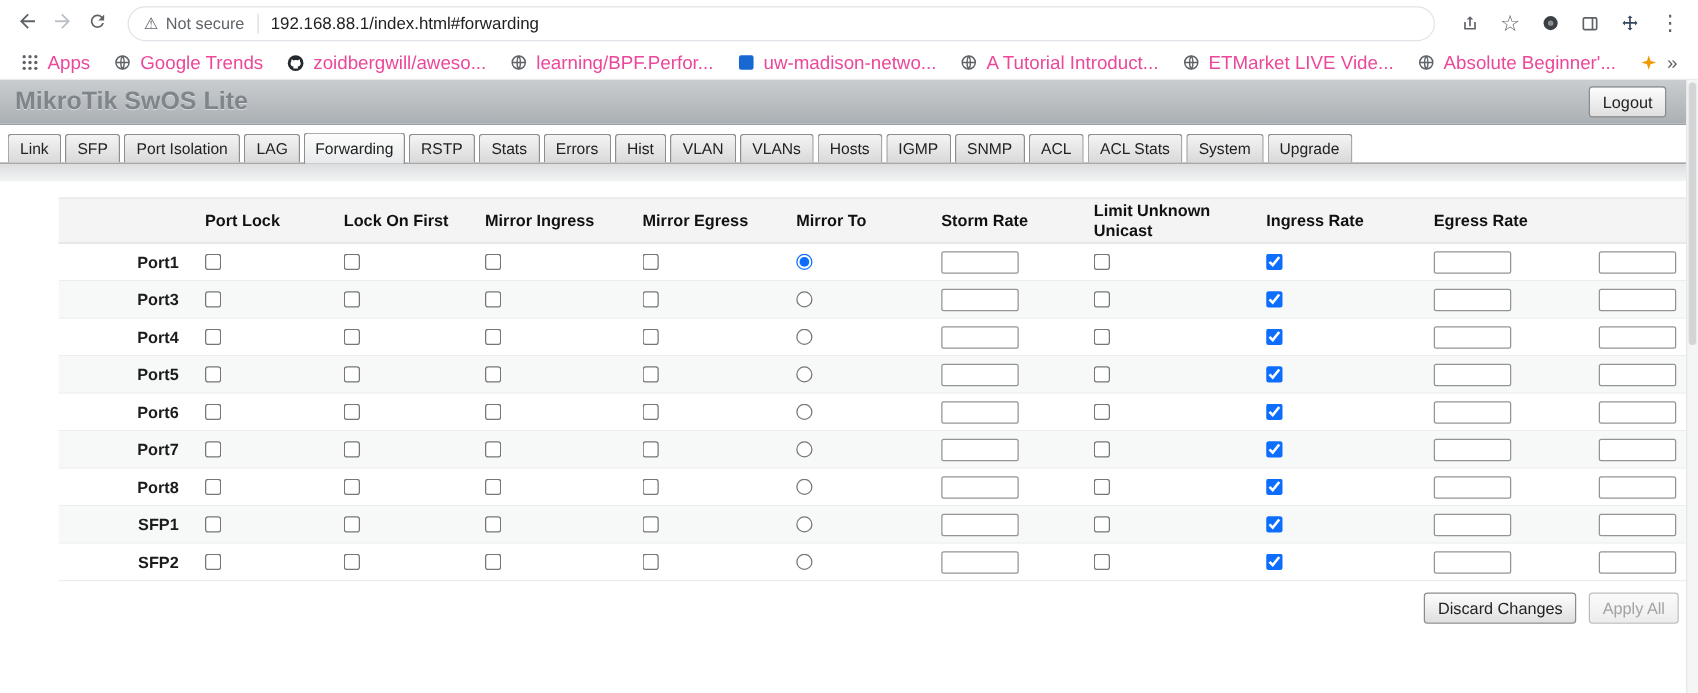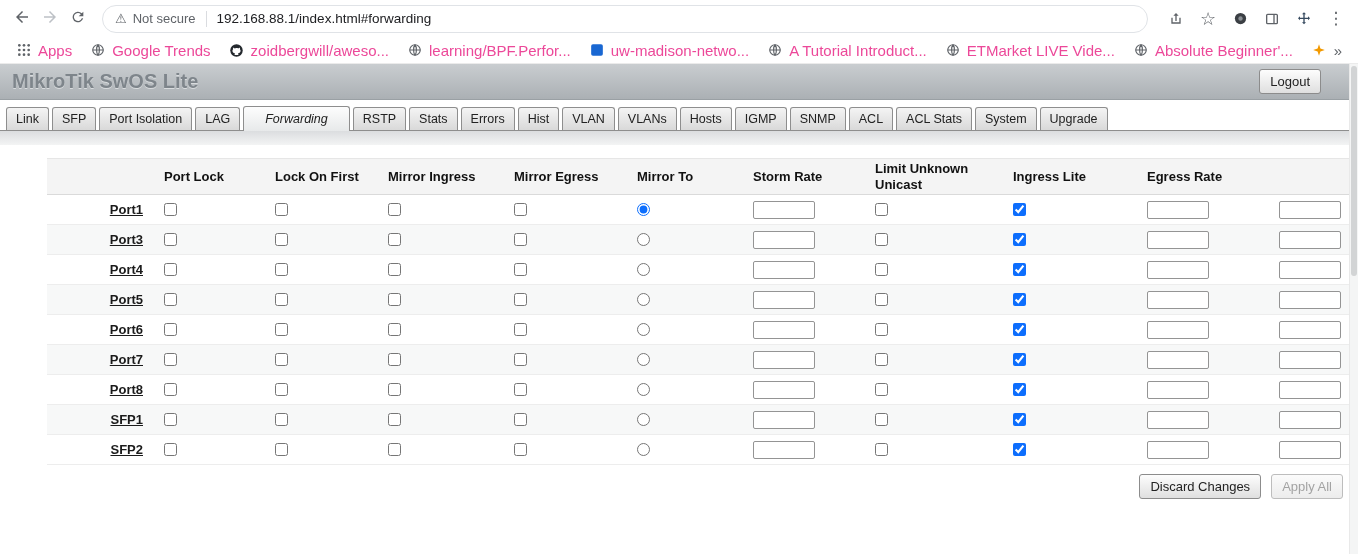--- a/index.html
+++ b/index.html
@@ -31,49 +31,49 @@
         cursor:pointer; white-space:nowrap; }
   .bm-label { font-size:15px; color:#ec4899; }
   .bm-ico { width:16px; height:16px; display:flex; align-items:center; justify-content:center; }
   .bm-overflow { color:#5f6368; font-size:15px; padding:0 8px; cursor:pointer; }
 
   
   .page { padding-right:9px; }
   .appheader { height:36px; background:linear-gradient(#c9cdd0,#abb0b4);
                border-bottom:1px solid #9aa0a4; display:flex; align-items:center; padding:0 12px; }
   .app-title { font-size:20px; font-weight:bold; color:#7e858b; text-shadow:0 1px 0 #d9dcde; }
-  .logout { margin-left:auto; margin-right:16px; }
+  .logout { margin-left:auto; margin-right:4px; }
   .btn { font-family:inherit; font-size:13px; color:#222; padding:4px 10px;
          border:1px solid #8c8c8c; border-radius:3px;
          background:linear-gradient(#fdfdfd,#dfdfdf); cursor:pointer; }
   .btn:disabled { color:#a3a3a3; border-color:#bdbdbd;
                   background:linear-gradient(#fbfbfb,#ececec); }
 
   .tabbar { display:flex; align-items:flex-end; padding:6px 0 0 6px; position:relative; z-index:2; }
   .tab { font-size:12.5px; color:#222; background:linear-gradient(#f4f4f4,#d9d9d9);
          border:1px solid #8e8e8e; border-bottom:none; border-radius:3px 3px 0 0;
          padding:4px 9px; margin-right:3px; cursor:pointer; white-space:nowrap; }
-  .tab.active { background:linear-gradient(#fdfdfd,#e7e9ea); padding:5px 21px;
-                margin-bottom:-1px; position:relative; z-index:3;font-style:italic; }
+  .tab.active { background:linear-gradient(#fdfdfd,#e7e9ea); padding:5px 8px;
+                margin-bottom:-1px; position:relative; z-index:3; }
   .band { height:15px; border-top:1px solid #8e8e8e;
           background:linear-gradient(#dbdddf,#f3f4f4); position:relative; z-index:1; }
 
   
   .table { margin-top:13px; }
   .grid { display:grid;
           grid-template-columns:110px 111px 113px 126px 123px 116px 122px 138px 134px 132px 1fr;
           align-items:center;margin-left:47px; }
   .cell { padding-left:7px; display:flex; align-items:center; }
   .grid .cell:first-child { justify-content:flex-end; padding-right:14px; padding-left:0; }
   .thead { min-height:37px; background:#f4f4f4; border-top:1px solid #e6e6e6;
            border-bottom:1px solid #dadada; font-weight:bold; font-size:13px; color:#111; }
   .thead .cell { line-height:1.2; }
   .trow { height:30px; border-bottom:1px solid #ededed; background:#fff; font-size:13px; }
   .trow:nth-child(even) { background:#f7f8f8; }
-  .plabel { font-weight:bold; color:#1b1b1b;text-decoration:underline; }
+  .plabel { font-weight:bold; color:#1b1b1b; }
   input[type=checkbox], input[type=radio] { width:13px; height:13px; margin:0;
         accent-color:#0d6efd; cursor:pointer; }
   .txt { width:62px; height:18px; border:1px solid #949494; border-radius:2px;
          font-family:inherit; font-size:12px; padding:0 3px; background:#fff; }
 
   .footer { display:flex; justify-content:flex-end; gap:10px; padding:9px 6px 0 0; }
 
   .scroll { position:fixed; top:64px; right:0; bottom:0; width:9px; background:#f4f5f5;
             border-left:1px solid #e9e9e9; }
   .thumb  { position:absolute; top:2px; left:1px; width:6px; height:210px;
@@ -264,21 +264,21 @@
   <div class="table">
     <div class="grid thead">
         <div class="cell"></div>
         <div class="cell">Port Lock</div>
         <div class="cell">Lock On First</div>
         <div class="cell">Mirror Ingress</div>
         <div class="cell">Mirror Egress</div>
         <div class="cell">Mirror To</div>
         <div class="cell">Storm Rate</div>
         <div class="cell">Limit Unknown Unicast</div>
-        <div class="cell">Ingress Lite</div>
+        <div class="cell">Ingress Rate</div>
         <div class="cell">Egress Rate</div>
       </div>
     <div>
         <div class="grid trow">
     <div class="cell">
             <span class="plabel">Port1</span>
           </div>
     <div class="cell">
             <input type="checkbox" style="">
           </div>

